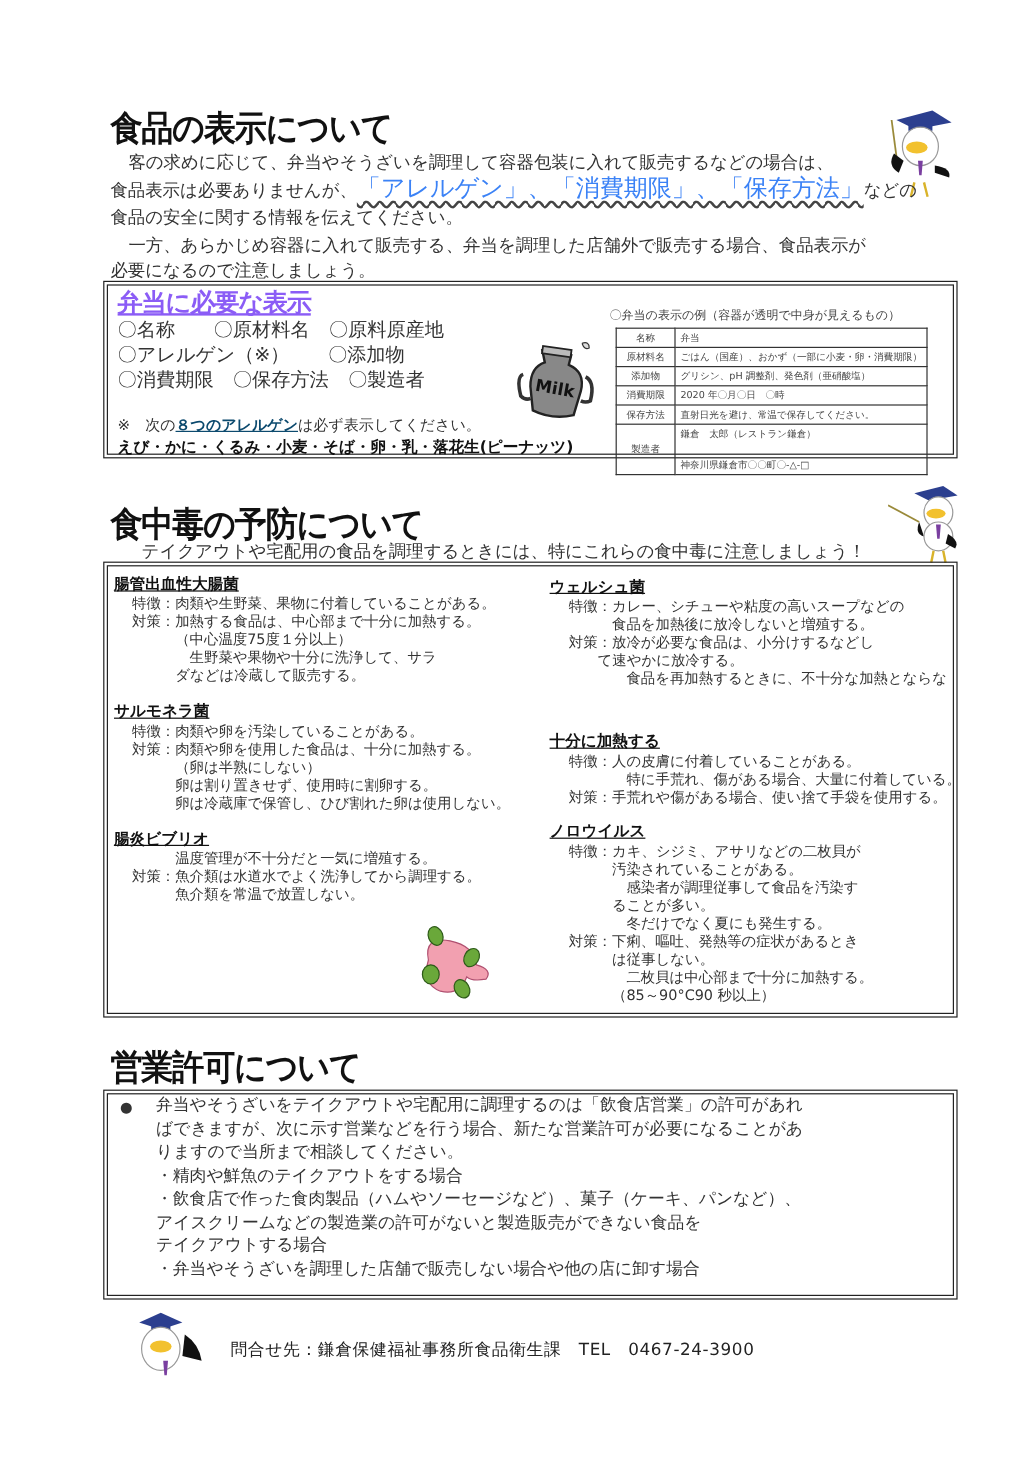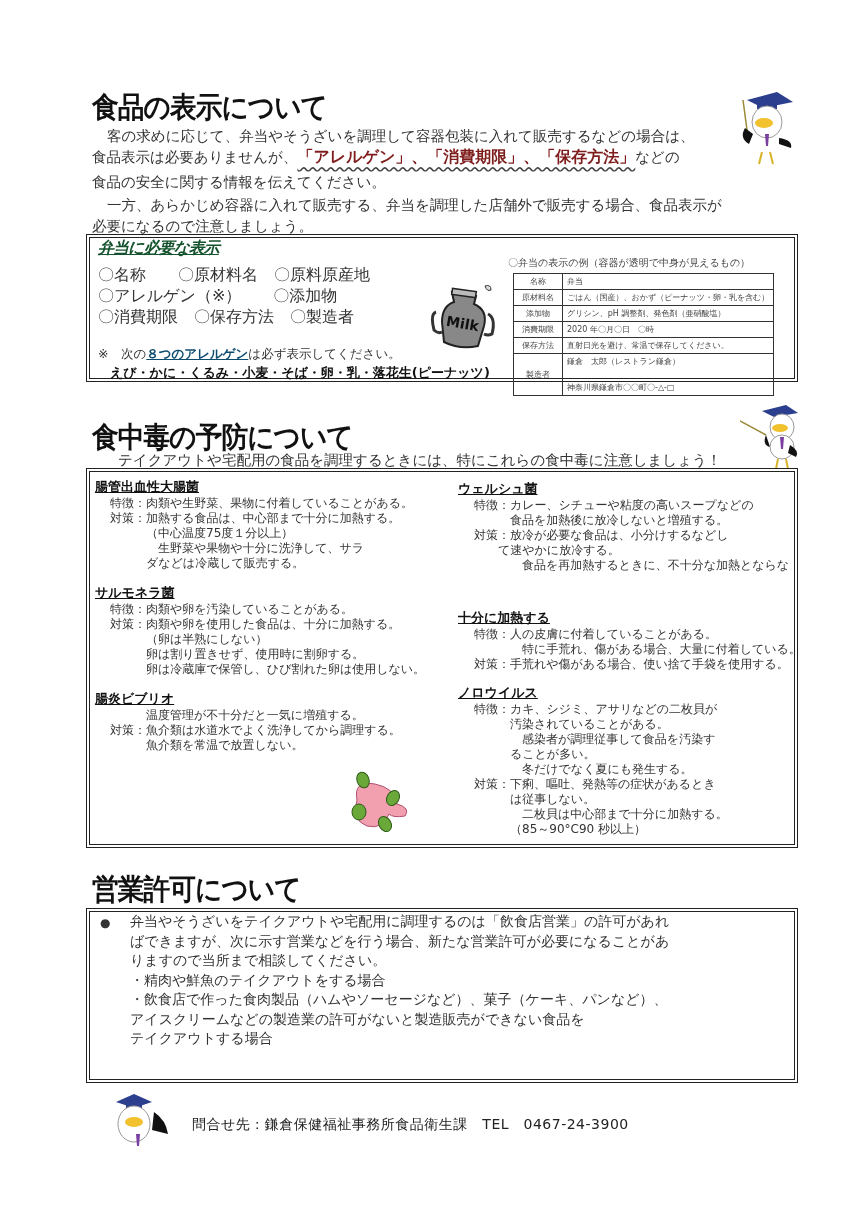--- a/index.html
+++ b/index.html
@@ -7,24 +7,24 @@
     width: 859px; height: 1214px; position: relative; overflow: hidden;
     font-family: "DejaVu Sans", "Liberation Sans", sans-serif;
     color: #222;
   }
   .abs { position: absolute; }
   .h1 {
     font-size: 29px; font-weight: bold; letter-spacing: -1px; color: #111;
     transform: scaleX(0.92); transform-origin: left center; white-space: nowrap;
   }
   .para { font-size: 14.5px; line-height: 21px; color: #333; white-space: nowrap; }
-  .big { font-size: 16px; font-weight: bold; color: #7f1d1d; }
+  .big { font-size: 20px; font-weight: normal; color: #3b82f6; }
   .wavy { text-decoration: underline; text-decoration-style: wavy; text-decoration-color: #444; text-underline-offset: 4px; }
   .dbl-box { border: 4px double #222; box-sizing: border-box; }
-  .sub-h { font-size: 16px; font-weight: bold; text-decoration: underline; color: #14532d; letter-spacing: -1px; font-style: italic; }
+  .sub-h { font-size: 21px; font-weight: bold; text-decoration: underline; color: #8b5cf6; letter-spacing: -1px; }
   .req-line { font-size: 16px; line-height: 20px; color: #333; white-space: nowrap; }
   .note { font-size: 12.5px; color: #333; white-space: nowrap; }
   .note b { text-decoration: underline; color: #0c4a6e; }
   .allergens { font-size: 13px; font-weight: bold; color: #111; white-space: nowrap; }
   .ex-title { font-size: 10px; color: #444; white-space: nowrap; }
   table.ex { border-collapse: collapse; font-size: 8px; color: #444; }
   table.ex td { border: 1px solid #333; padding: 2px 4px; height: 11px; white-space: nowrap; }
   table.ex td.k { text-align: center; width: 40px; }
   table.ex td.v { width: 190px; }
   .germ-title { font-size: 13px; font-weight: bold; text-decoration: underline; color: #111; white-space: nowrap; }
@@ -61,21 +61,21 @@
 <div class="abs para" style="left:92px; top:216px;">必要になるので注意しましょう。</div>
 
 <div class="abs dbl-box" style="left:86px; top:234px; width:712px; height:148px;"></div>
 <div class="abs sub-h" style="left:98px; top:238px;">弁当に必要な表示</div>
 <div class="abs req-line" style="left:98px; top:265px;">〇名称　　〇原材料名　〇原料原産地</div>
 <div class="abs req-line" style="left:98px; top:286px;">〇アレルゲン（※）　　〇添加物</div>
 <div class="abs req-line" style="left:98px; top:307px;">〇消費期限　〇保存方法　〇製造者</div>
 <div class="abs note" style="left:98px; top:346px;">
   <span>※　次の</span><b>８つのアレルゲン</b><span>は必ず表示してください。</span>
 </div>
-<div class="abs allergens" style="left:98px; top:364px;margin-left:12px;">えび・かに・くるみ・小麦・そば・卵・乳・落花生(ピーナッツ)</div>
+<div class="abs allergens" style="left:98px; top:364px;">えび・かに・くるみ・小麦・そば・卵・乳・落花生(ピーナッツ)</div>
 
 <div class="abs" style="left:430px; top:282px; width:70px; height:70px;">
   <svg width="70" height="70" viewBox="0 0 70 70">
     <path d="M55 4 q6 -2 6 4 q-4 2 -6 -4" fill="#ddd" stroke="#333" stroke-width="1"></path>
     <path d="M6 30 q-6 2 -2 18 q4 4 8 2" fill="none" stroke="#333" stroke-width="3"></path>
     <path d="M58 32 q8 4 4 20 q-4 2 -8 0" fill="none" stroke="#333" stroke-width="3"></path>
     <path d="M22 10 L46 14 L44 22 Q58 28 54 44 L48 64 Q30 68 14 60 L12 40 Q12 24 24 20 Z" fill="#888" stroke="#222" stroke-width="2"></path>
     <rect x="22" y="8" width="24" height="6" transform="rotate(8 34 11)" fill="#bbb" stroke="#222" stroke-width="1.5"></rect>
     <text x="16" y="46" font-size="14" font-weight="bold" fill="#111" transform="rotate(10 30 42)" font-family="DejaVu Sans, sans-serif">Milk</text>
   </svg>
@@ -84,21 +84,21 @@
 <div class="abs ex-title" style="left:508px; top:256px;">〇弁当の表示の例（容器が透明で中身が見えるもの）</div>
 <div class="abs" style="left:513px; top:273px;">
   <table class="ex">
     <tbody>
         <tr>
           <td class="k">名称</td>
           <td class="v">弁当</td>
         </tr>
     <tr>
           <td class="k">原材料名</td>
-          <td class="v">ごはん（国産）、おかず（ピーナッツ・卵・乳を含む）</td>
+          <td class="v">ごはん（国産）、おかず（一部に小麦・卵・消費期限）</td>
         </tr>
     <tr>
           <td class="k">添加物</td>
           <td class="v">グリシン、pH 調整剤、発色剤（亜硝酸塩）</td>
         </tr>
     <tr>
           <td class="k">消費期限</td>
           <td class="v">2020 年〇月〇日　〇時</td>
         </tr>
     <tr>
@@ -203,20 +203,21 @@
 <div class="abs dbl-box" style="left:86px; top:908px; width:712px; height:175px;"></div>
 <div class="abs perm-line" style="left:100px; top:914px; font-size:12px;">●</div>
 <div class="abs" style="left:130px; top:912px;">
   <div class="perm-line">弁当やそうざいをテイクアウトや宅配用に調理するのは「飲食店営業」の許可があれ</div>
   <div class="perm-line">ばできますが、次に示す営業などを行う場合、新たな営業許可が必要になることがあ</div>
   <div class="perm-line">りますので当所まで相談してください。</div>
   <div class="perm-line">・精肉や鮮魚のテイクアウトをする場合</div>
   <div class="perm-line">・飲食店で作った食肉製品（ハムやソーセージなど）、菓子（ケーキ、パンなど）、</div>
   <div class="perm-line">アイスクリームなどの製造業の許可がないと製造販売ができない食品を</div>
   <div class="perm-line">テイクアウトする場合</div>
+  <div class="perm-line">・弁当やそうざいを調理した店舗で販売しない場合や他の店に卸す場合</div>
 </div>
 
 <div class="abs" style="left:110px; top:1090px; width:70px; height:60px;">
   <svg width="70" height="60" viewBox="0 0 70 60">
     <polygon points="6,12 24,4 42,12 24,18" fill="#2c3f8f"></polygon>
     <rect x="16" y="14" width="16" height="5" fill="#2c3f8f"></rect>
     <ellipse cx="24" cy="34" rx="16" ry="18" fill="#fff" stroke="#999"></ellipse>
     <ellipse cx="24" cy="32" rx="9" ry="5" fill="#f2c12e"></ellipse>
     <path d="M44 22 Q56 30 58 44 L42 40 Z" fill="#111"></path>
     <polygon points="26,44 30,44 29,56 27,56" fill="#7a3fa0"></polygon>

